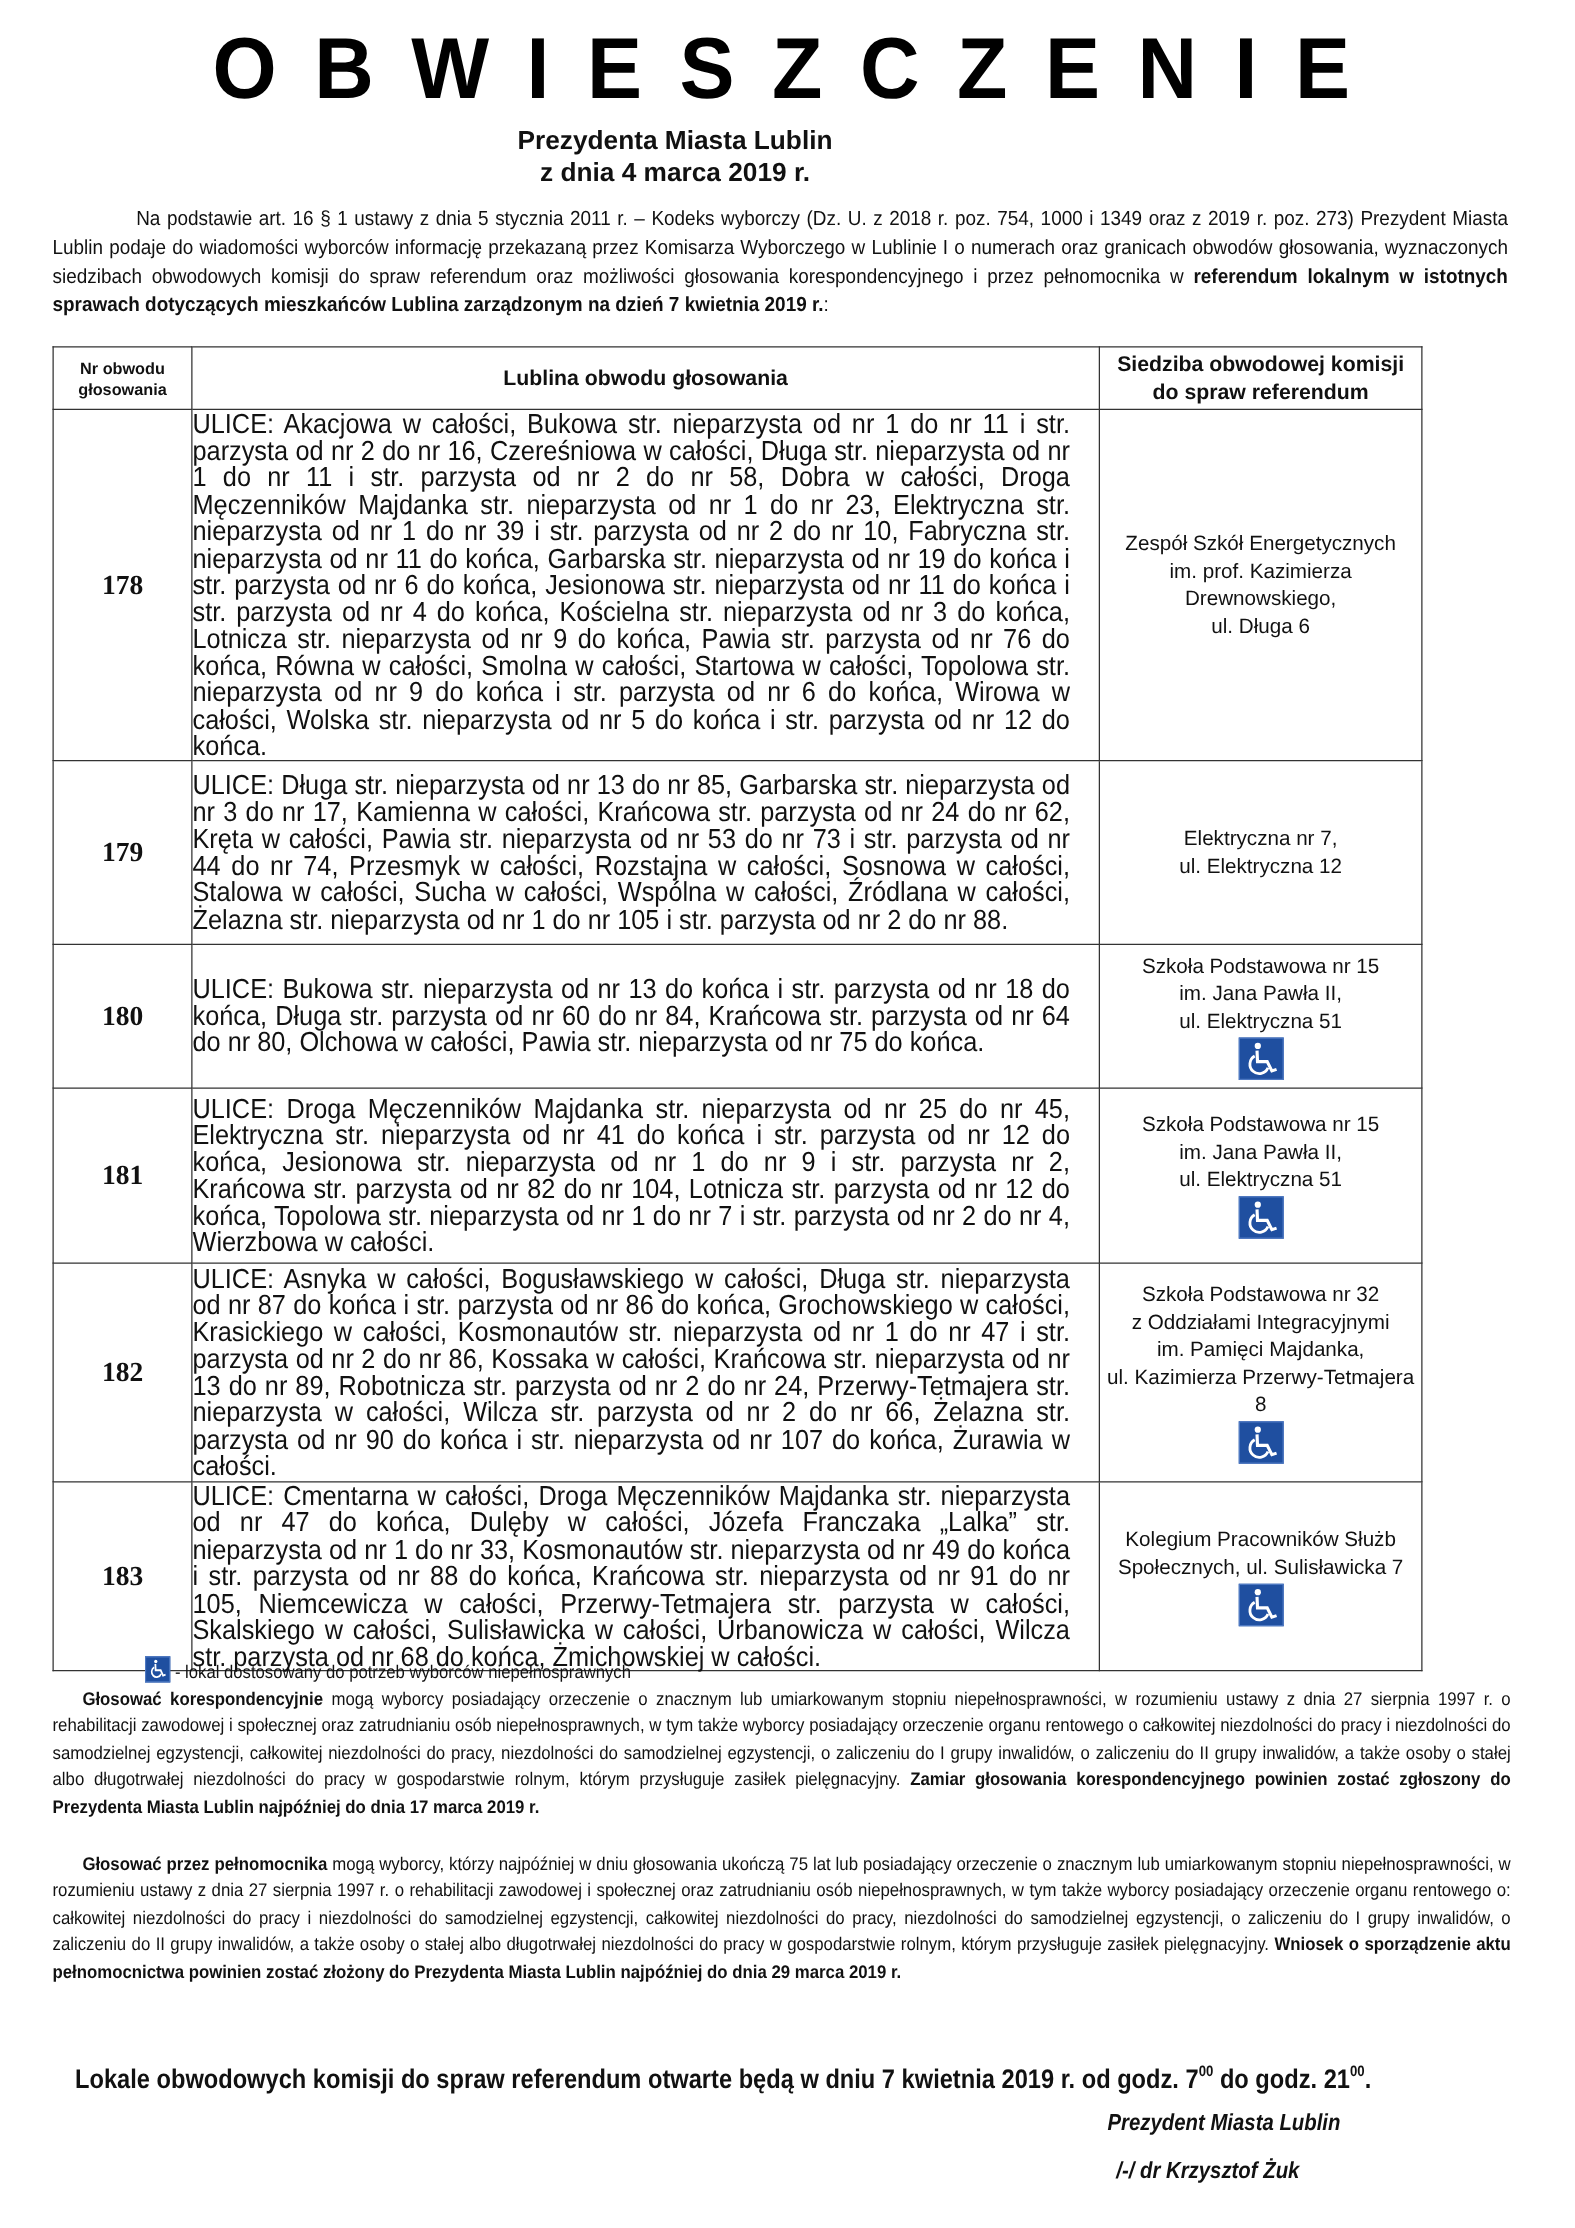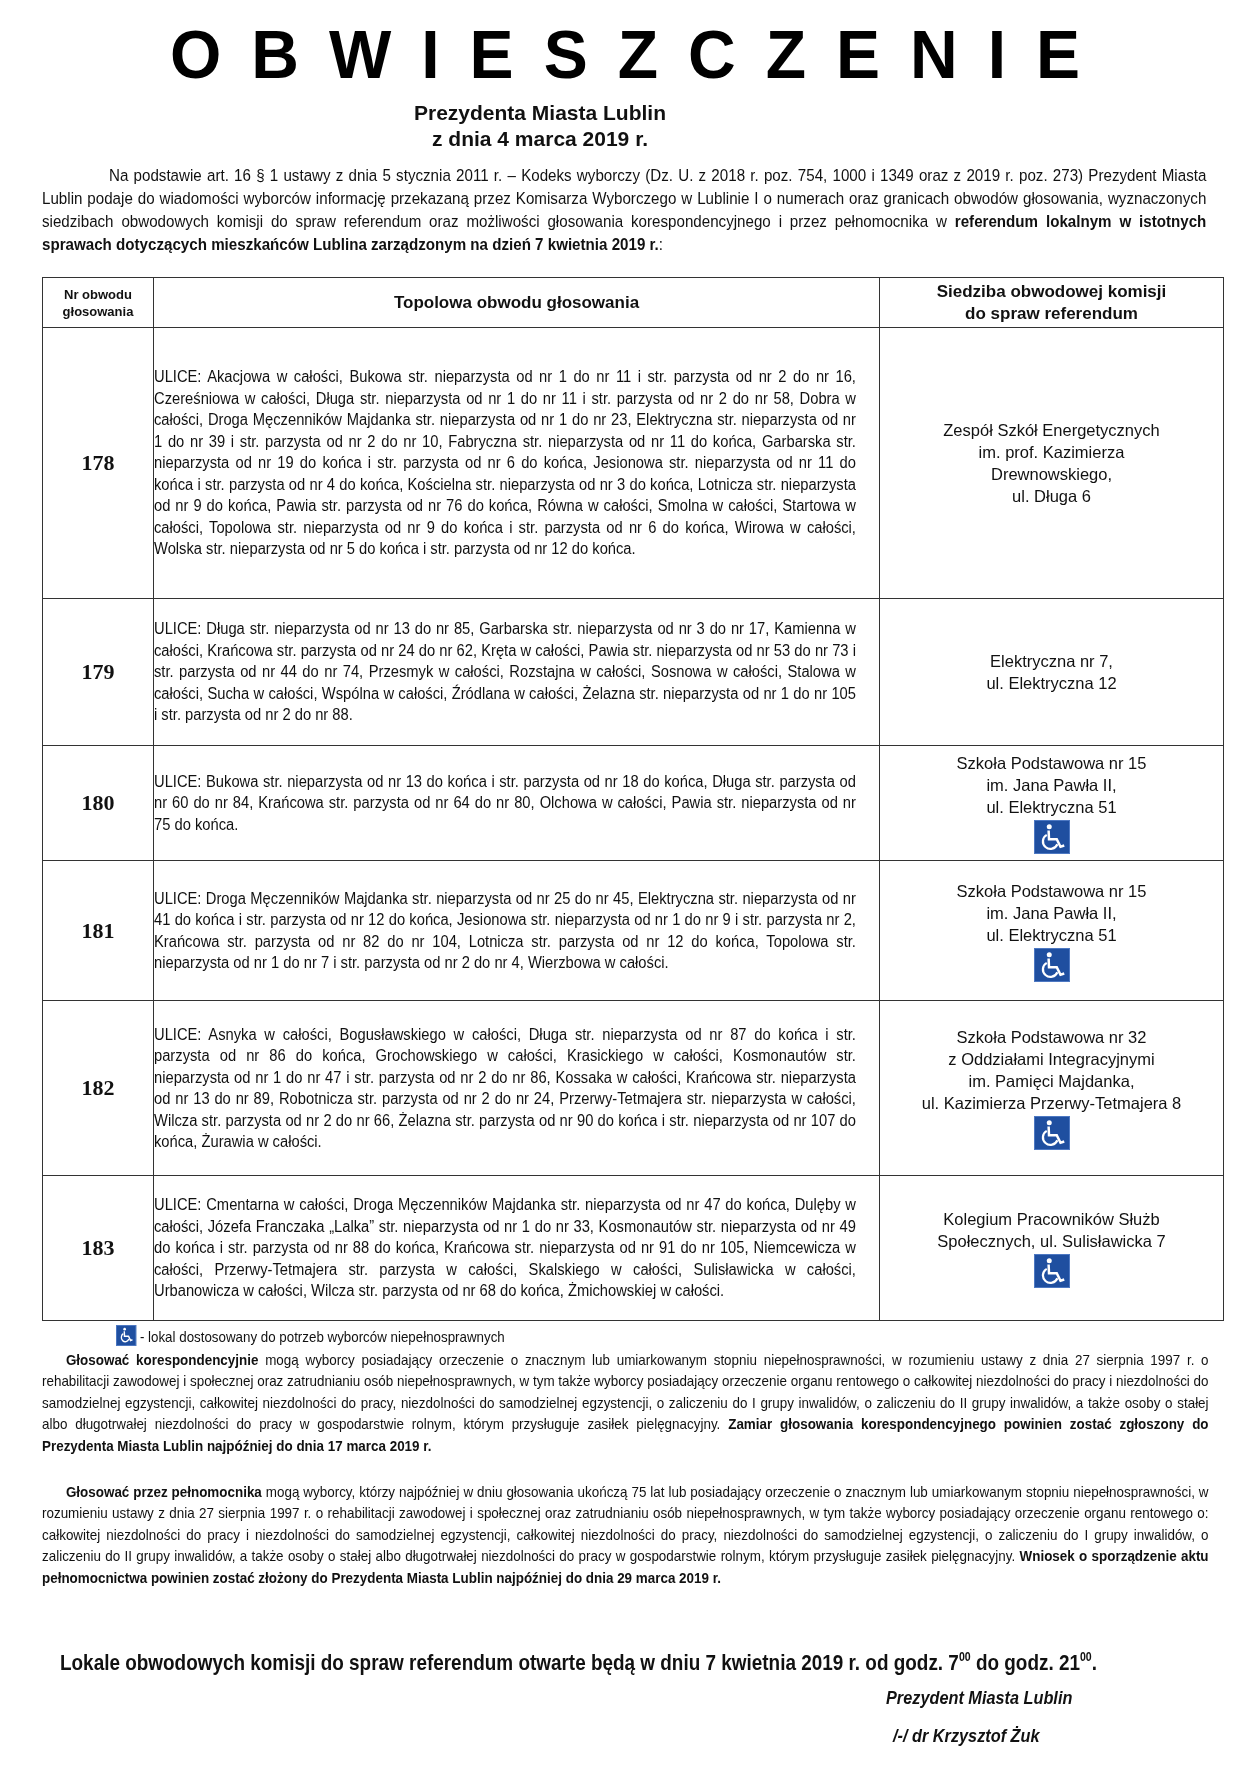--- a/index.html
+++ b/index.html
@@ -20,33 +20,33 @@
   }
   .intro {
     position: absolute; left: 42px; top: 164px; width: 1165px;
     font-size: 16.3px; line-height: 23px; text-align: justify;
     transform: scaleX(0.93); transform-origin: left top; width: 1252px;
   }
   .intro .indent { display: inline-block; width: 72px; }
   .intro b { font-weight: bold; }
 
   table.districts {
-    position: absolute; left: 42px; top: 277px; width: 1182px;
+    position: absolute; left: 42px; top: 277px; width: 1096px;
     border-collapse: collapse; table-layout: fixed;
   }
   table.districts td, table.districts th {
     border: 1.5px solid #333; padding: 0; vertical-align: middle;
   }
   th.col-nr { width: 111px; font-size: 13px; font-weight: bold; line-height: 17px; }
   th.col-bound { width: 725px; font-size: 17px; font-weight: bold; }
   th.col-seat { font-size: 17px; font-weight: bold; line-height: 22px; }
   tr.hdr { height: 50px; }
   td.nr { text-align: center; font-weight: bold; font-size: 22px; font-family: Liberation Serif, serif; }
   td.bound {
-    font-size: 16px; line-height: 21.5px; text-align: justify;
+    font-size: 22px; line-height: 21.5px; text-align: justify;
     padding: 1px 10px 2px 10px;
     margin-left: 40px;
   }
   td.bound .inner { transform: scaleX(0.92); transform-origin: left top; width: 763px; }
   td.seat { text-align: center; font-weight: normal; font-size: 16.5px; line-height: 22px; }
   td.seat .line { display: block; }
   .wc {
     display: inline-block; width: 36px; height: 34px; background: #1f4fa0;
     border: 1px solid #4d78c2; box-sizing: border-box; position: relative; vertical-align: middle;
     margin-top: 2px;
@@ -99,21 +99,21 @@
       <col style="width:111px">
       <col style="width:726px">
       <col>
     </colgroup>
   <tbody>
       <tr class="hdr">
     <th class="col-nr">
       <div>Nr obwodu</div>
       <div>głosowania</div>
     </th>
-    <th class="col-bound">Topolowa obwodu głosowania</th>
+    <th class="col-bound">Lublina obwodu głosowania</th>
     <th class="col-seat">
       <div>Siedziba obwodowej komisji</div>
       <div>do spraw referendum</div>
     </th>
   </tr>
   </tbody>
     <tbody id="rows">
       <tr style="height: 271px;">
         <td class="nr">178</td>
         <td class="bound">

